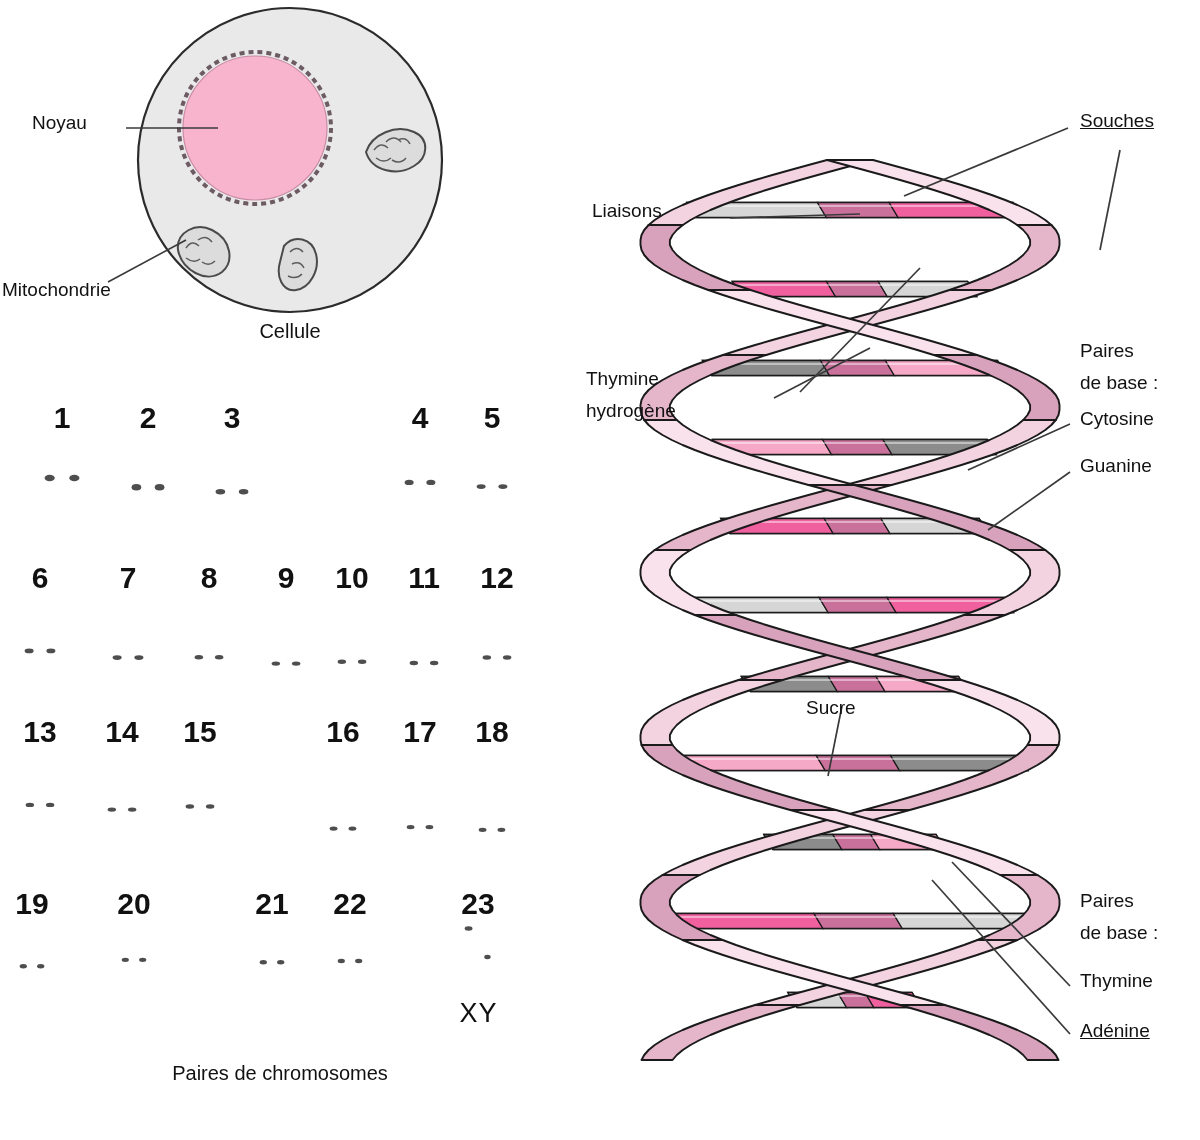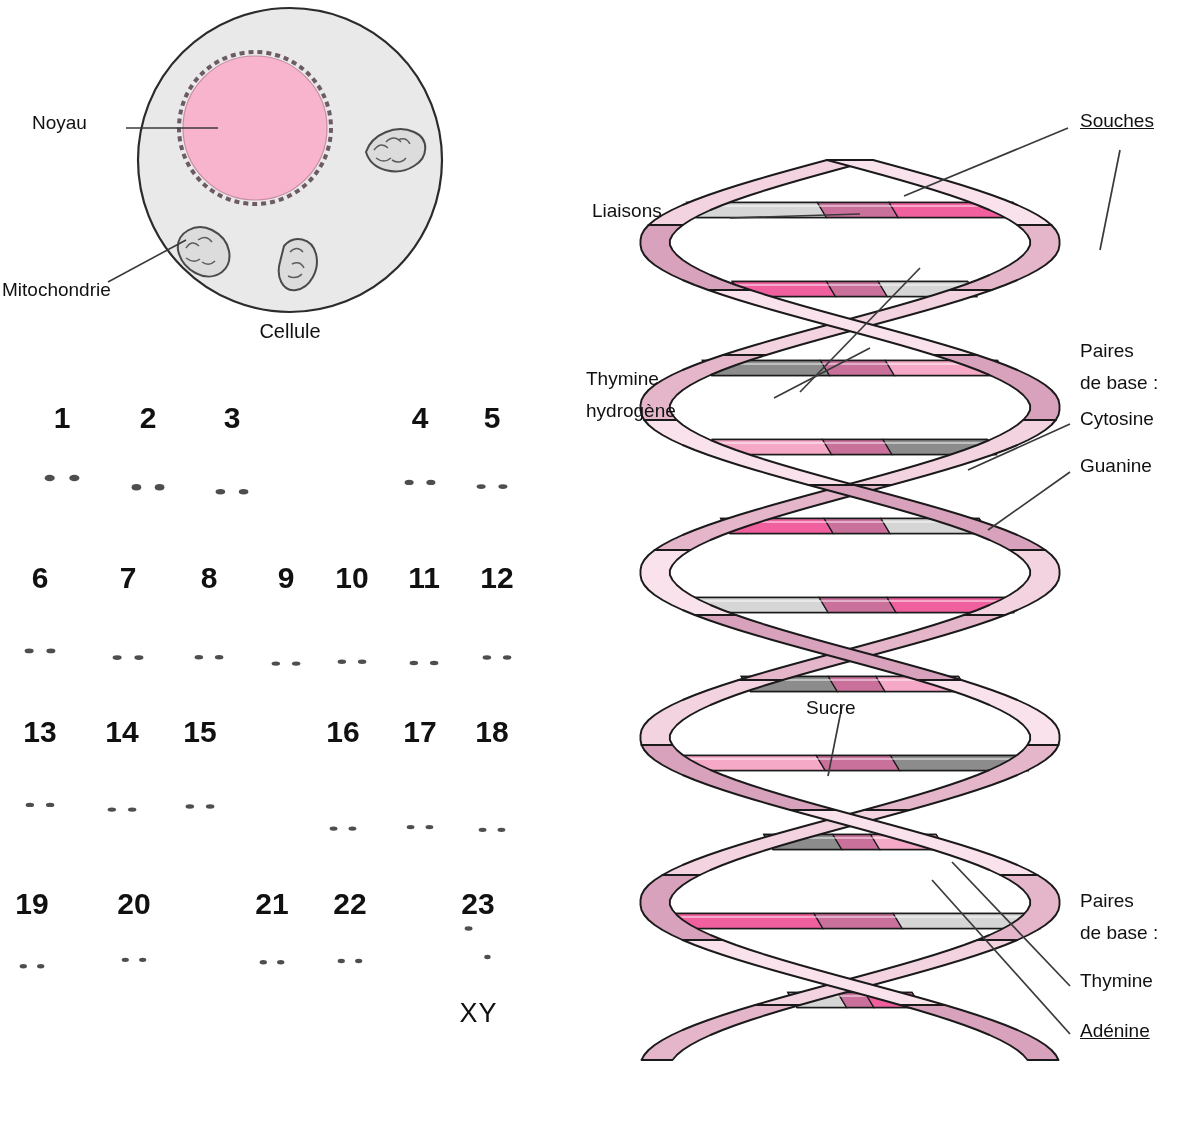--- a/index.html
+++ b/index.html
@@ -626,20 +626,21 @@
             <path d="M488.76816,567.0528 CNaN,582.5264 NaN,582.5264 490.9839,598" fill="none" stroke="#f6c3d4" stroke-width="5.596500000000001" stroke-linecap="round"></path>
             <path d="M488.76816,567.0528 CNaN,582.5264 NaN,582.5264 490.9839,598" fill="none" stroke="#5a5a5a" stroke-width="5.596500000000001" stroke-linecap="round" stroke-dasharray="1.6 3.2" opacity="0.85"></path>
             <ellipse cx="487.425" cy="567.0528" rx="3.198" ry="2.2" fill="#2f2f2f" opacity="0.85"></ellipse>
           </g>
         </g>
         <text x="478" y="524" text-anchor="middle" font-family="&quot;Liberation Sans&quot;, sans-serif" font-size="30" font-weight="700" fill="#111">23</text>
         <text x="468.575" y="632" text-anchor="middle" font-family="&quot;Liberation Sans&quot;, sans-serif" font-size="27" fill="#111">X</text>
         <text x="487.425" y="632" text-anchor="middle" font-family="&quot;Liberation Sans&quot;, sans-serif" font-size="27" fill="#111">Y</text>
       </svg>
 
+    <div class="cap" style="left:70px;top:672px;width:420px;">Paires de chromosomes</div>
   </div>
 
   <div class="panel" style="left:560px;top:0;width:640px;height:1140px;">
     <svg id="dna-svg" width="640" height="1140" viewBox="0 0 640 1140">
         <g>
           <g>
             <path d="M126.9666228201796,202.5 L453.0333771798204,202.5 L462.0333771798204,217.5
                    L135.9666228201796,217.5 Z" fill="#ffffff" stroke="#1a1a1a" stroke-width="1.6"></path>
             <path d="M126.9666228201796,202.5 L257.3933245640359,202.5 L266.3933245640359,217.5
                      L135.9666228201796,217.5 Z" fill="#d6d6d6" stroke="#1a1a1a" stroke-width="1.3"></path>

